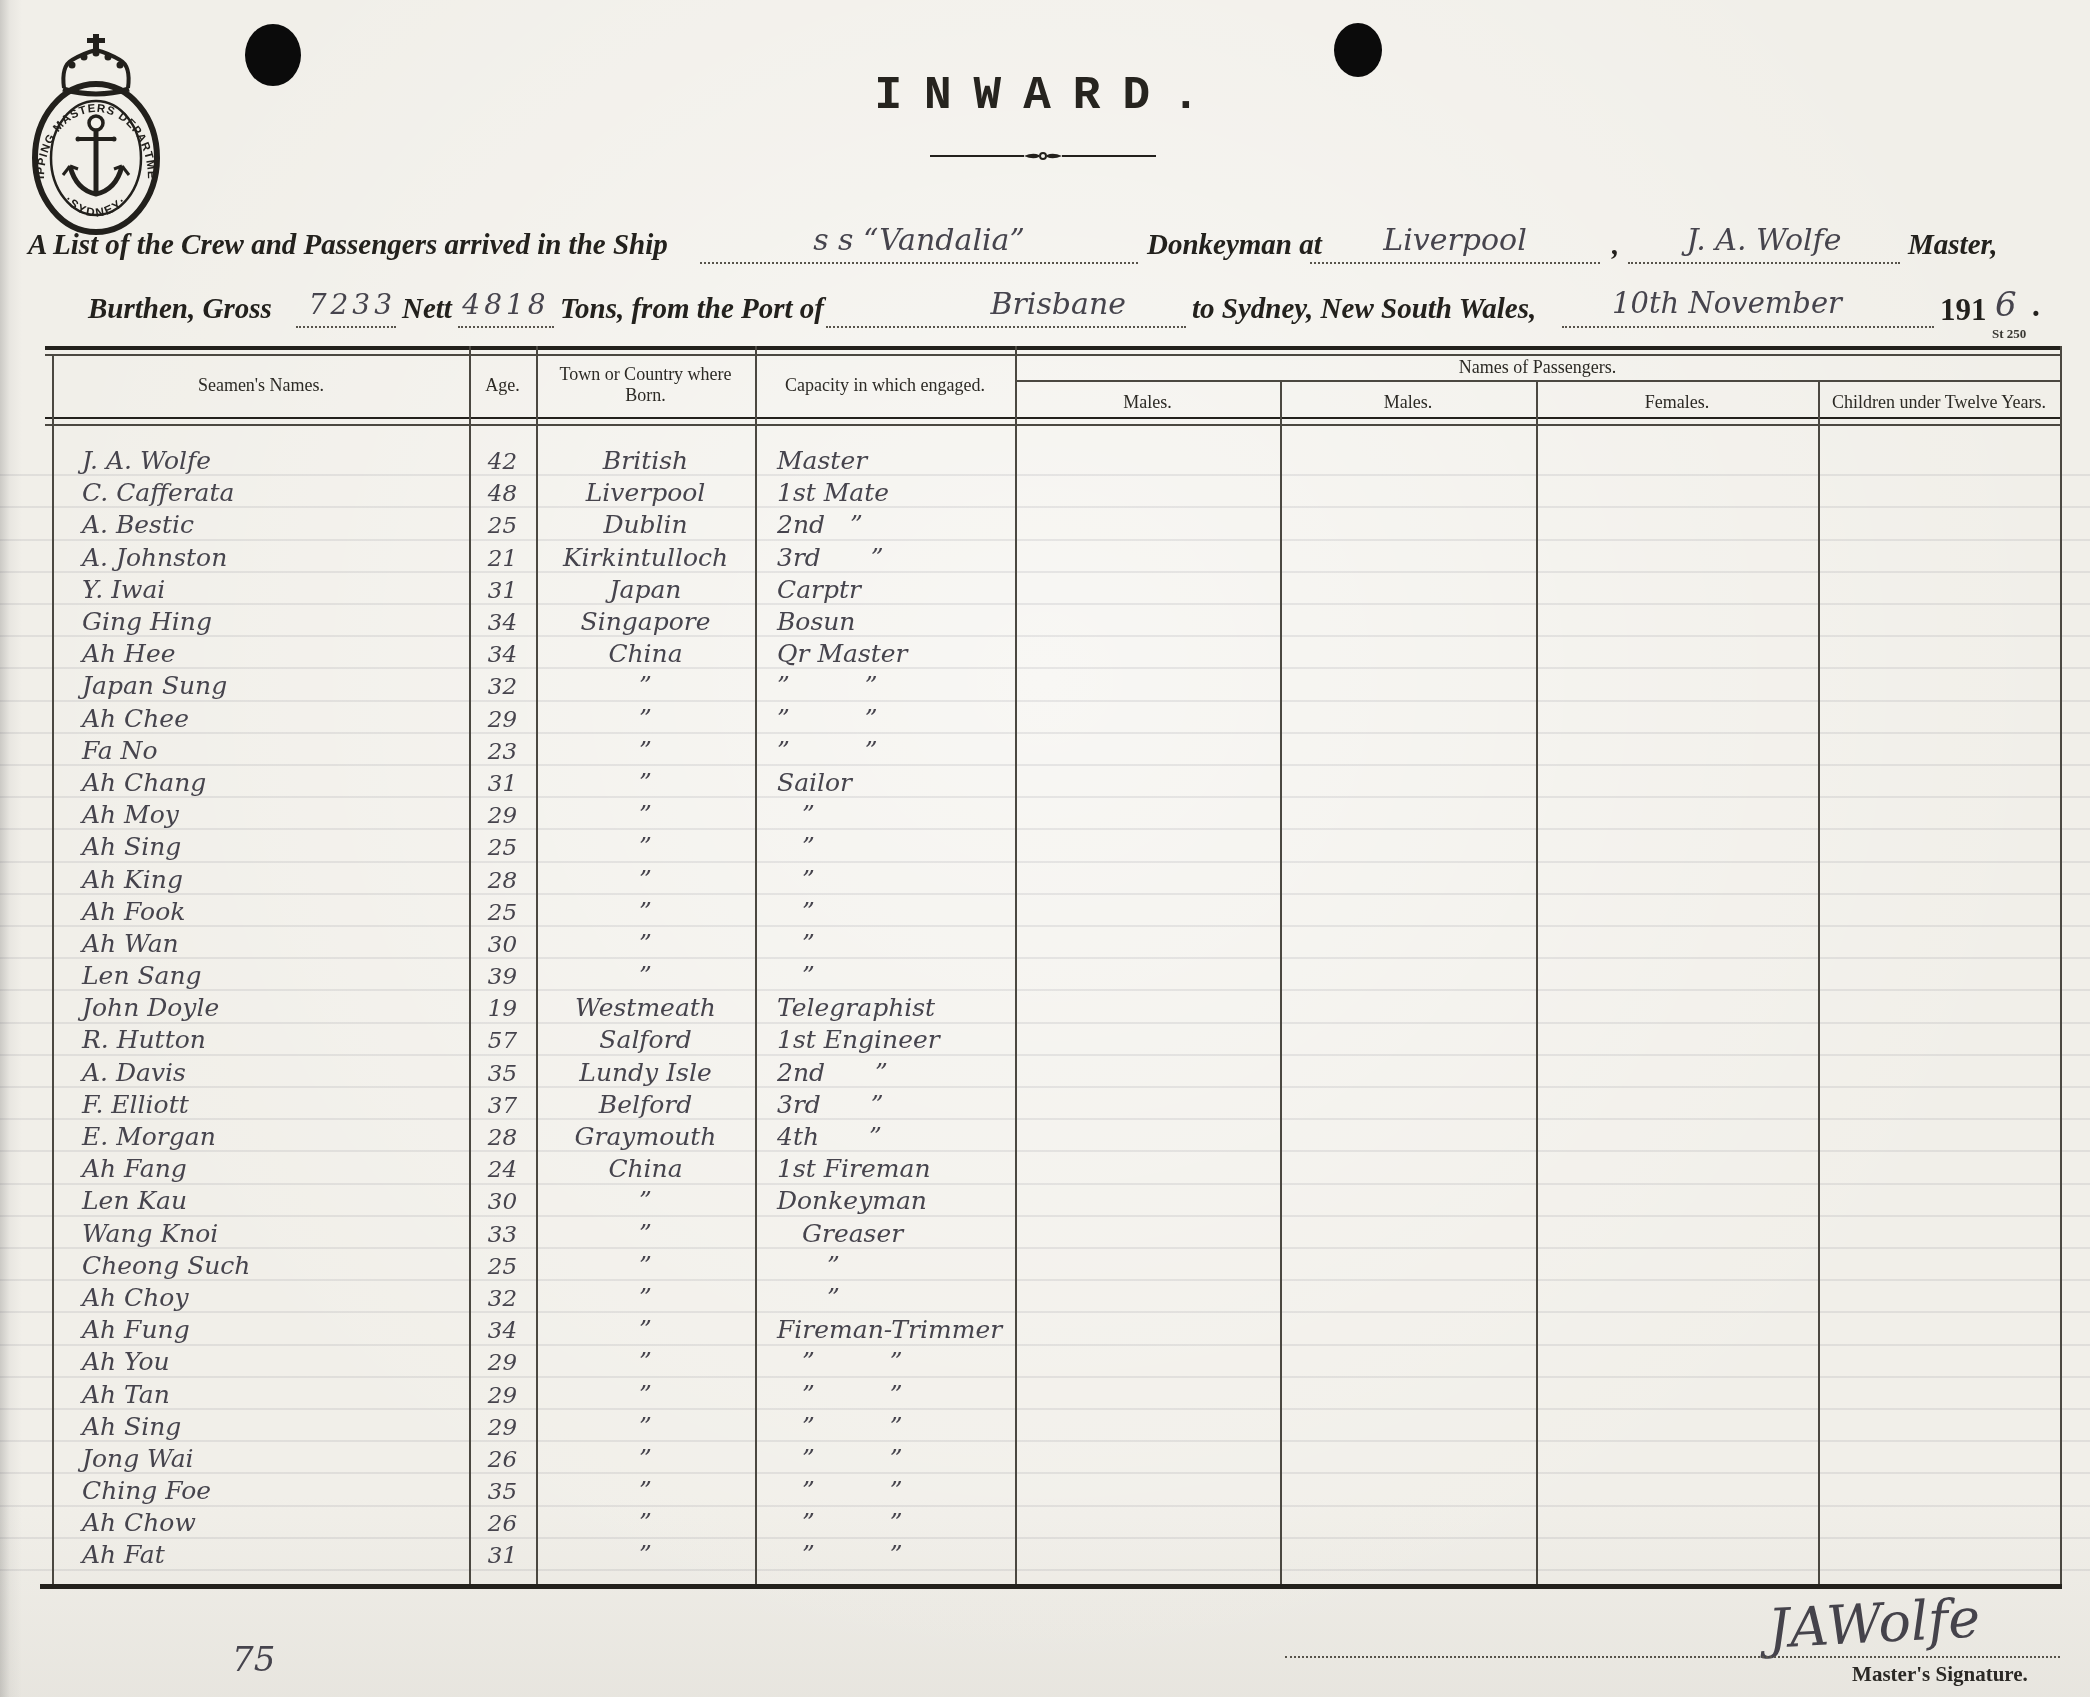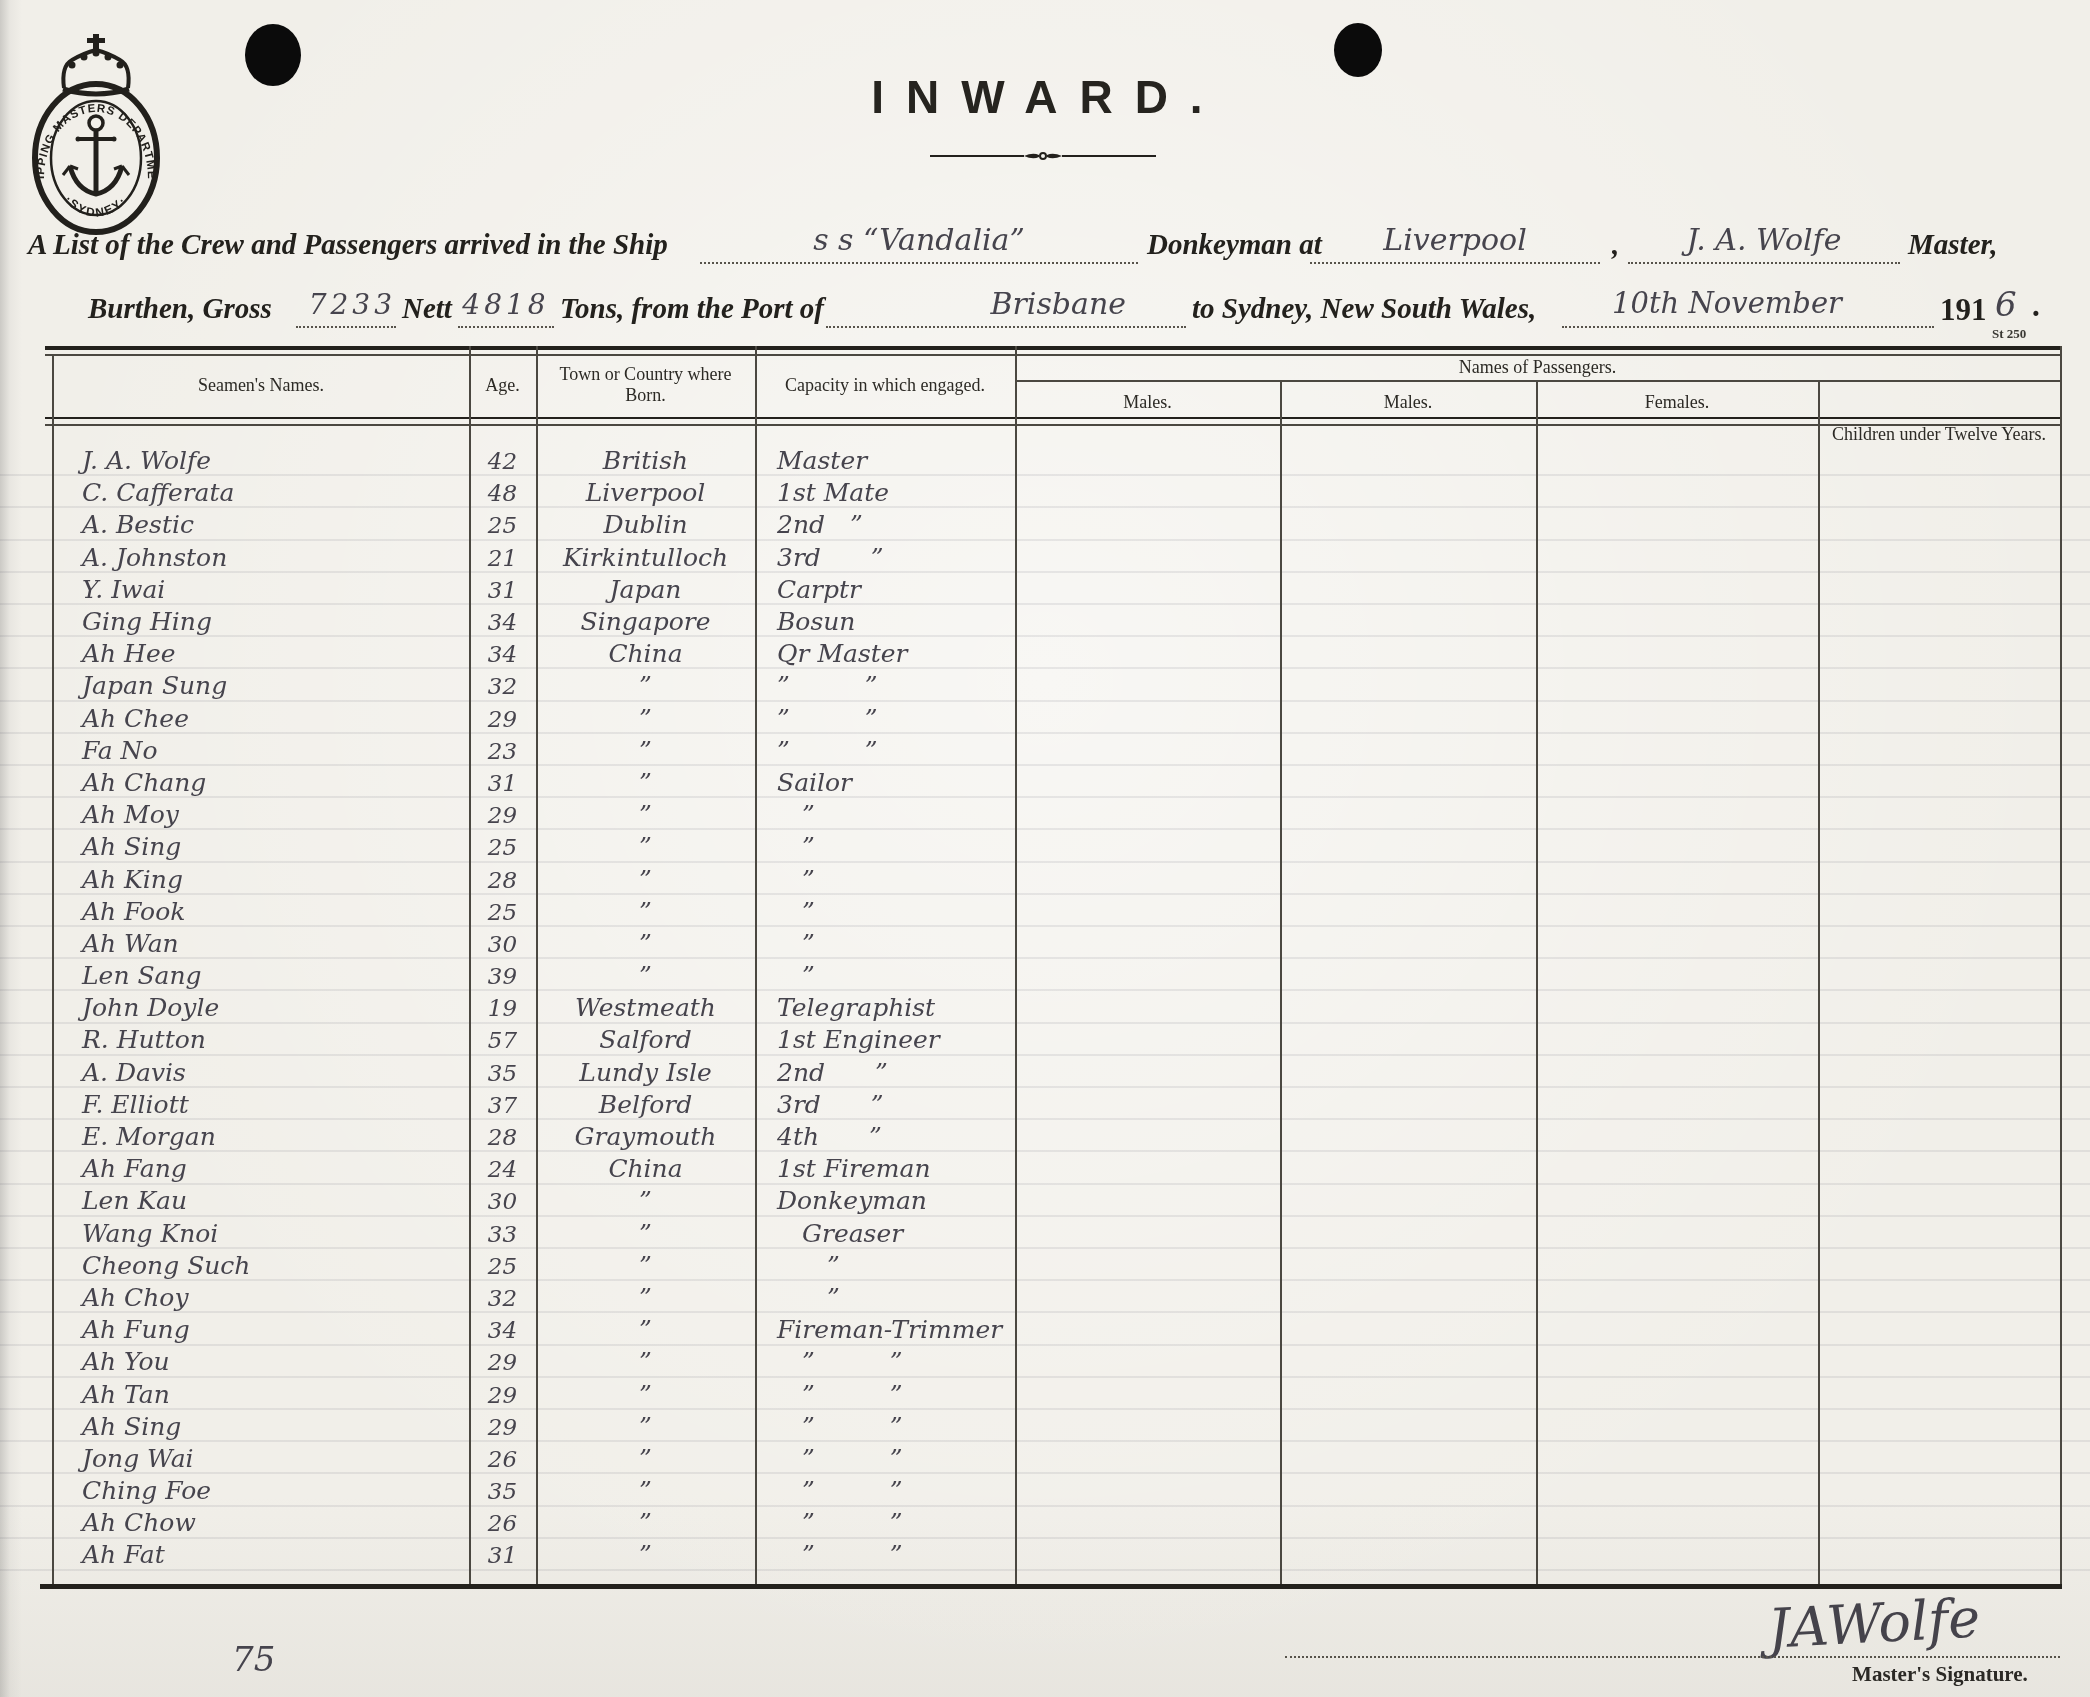--- a/index.html
+++ b/index.html
@@ -15,21 +15,21 @@
     font-family:"Liberation Serif", serif;
     color:#201e1b;
   }
   .abs{position:absolute;}
   .printed{font-family:"Liberation Serif", serif;color:#23211d;}
   .label{font-weight:bold;font-style:italic;font-size:29px;white-space:nowrap;}
   .hand{font-family:"DejaVu Serif", serif;font-style:italic;color:#46444d;white-space:pre;}
   .dotted{border-bottom:2px dotted #57534b;}
   .hole{background:#0b0b0b;border-radius:50%;}
   .title{
-    font-family:Liberation Sans, sans-serif;
+    font-family:Liberation Mono, monospace;
     font-weight:bold;font-size:46px;letter-spacing:22px;
     color:#26241f;white-space:nowrap;
   }
   .formnum{font-size:13px;font-weight:bold;color:#3a3833;}
   .vline{position:absolute;width:2px;background:#4b4841;}
   .hline{position:absolute;background:#23211c;}
   .th{font-size:18px;text-align:center;color:#2c2a25;line-height:21px;}
   .rulings{
     position:absolute;left:0;top:444px;width:2090px;height:1140px;
     background:repeating-linear-gradient(to bottom, rgba(0,0,0,0) 0px, rgba(0,0,0,0) 30.2px, rgba(100,100,115,0.12) 30.2px, rgba(100,100,115,0.12) 32.2px);
@@ -156,21 +156,21 @@
   <div class="vline" style="left:2060px;top:346px;height:1238px;"></div>
 
   <div class="abs printed th" style="left:60px;top:375px;width:402px;">Seamen's Names.</div>
   <div class="abs printed th" style="left:469px;top:375px;width:67px;">Age.</div>
   <div class="abs printed th" style="left:542px;top:364px;width:207px;">Town or Country where Born.</div>
   <div class="abs printed th" style="left:760px;top:375px;width:250px;">Capacity in which engaged.</div>
   <div class="abs printed th" style="left:1015px;top:357px;width:1045px;">Names of Passengers.</div>
   <div class="abs printed th" style="left:1015px;top:392px;width:265px;">Males.</div>
   <div class="abs printed th" style="left:1280px;top:392px;width:256px;">Males.</div>
   <div class="abs printed th" style="left:1536px;top:392px;width:282px;">Females.</div>
-  <div class="abs printed th" style="left:1818px;top:392px;width:242px;margin-top:32px;">Children under Twelve Years.</div>
+  <div class="abs printed th" style="left:1818px;top:392px;width:242px;">Children under Twelve Years.</div>
 
   <div class="tbody">
       <div class="trow">
         <div class="cell hand c-name">J. A. Wolfe</div>
         <div class="cell hand c-age">42</div>
         <div class="cell hand c-town">British</div>
         <div class="cell hand c-cap">Master</div>
       </div>
       <div class="trow">
         <div class="cell hand c-name">C. Cafferata</div>

